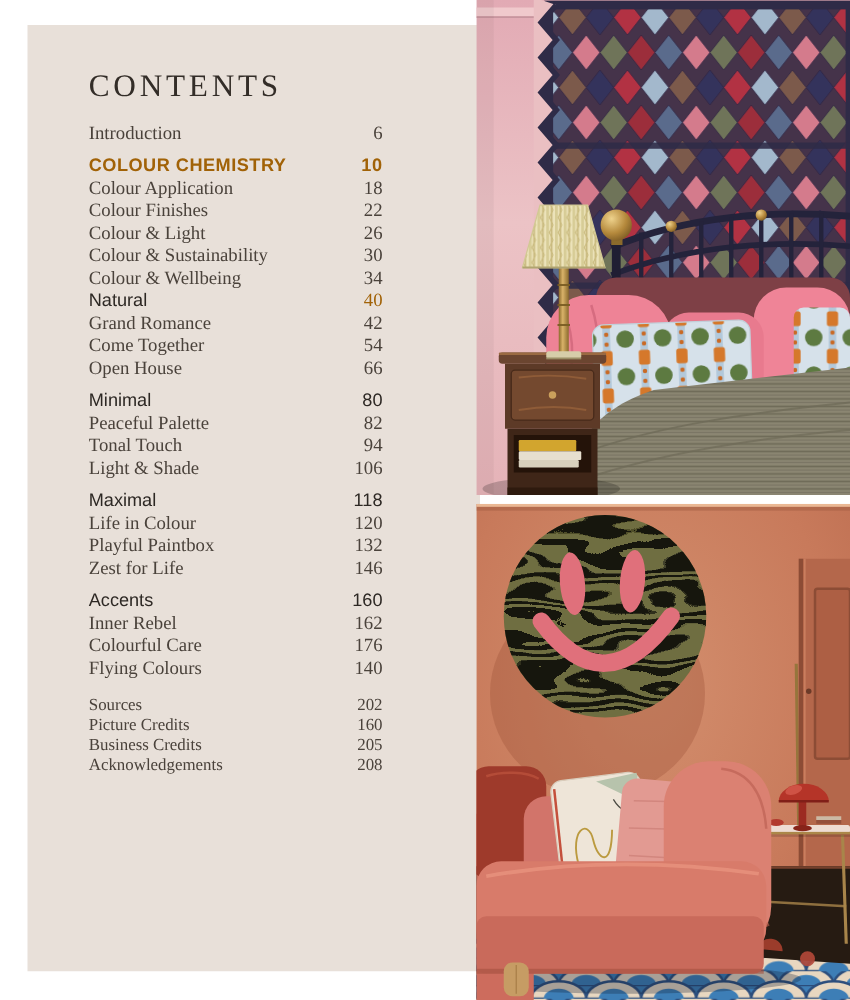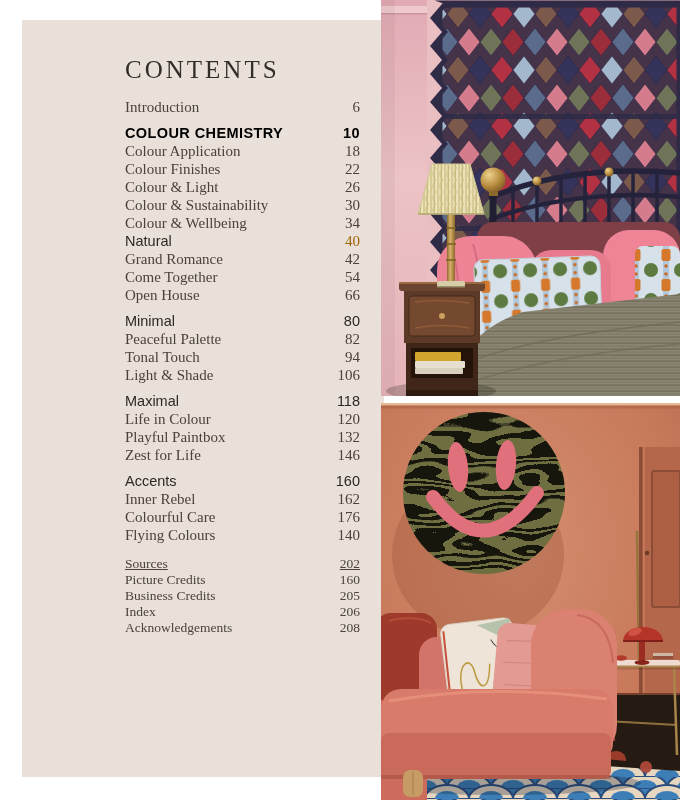--- a/index.html
+++ b/index.html
@@ -1,33 +1,33 @@
 <!DOCTYPE html>
 <html><head>
 <meta charset="utf-8">
 <style>
   html,body{margin:0;padding:0;background:#ffffff;}
   .page{position:relative;width:680px;height:800px;background:#ffffff;overflow:hidden;
         font-family:"Liberation Serif",serif;}
   
   .toc-panel{position:absolute;left:22px;top:20px;width:362px;height:757px;
-             background:#e8e0d9;box-sizing:border-box;padding:36px 46px 0 103px;}
+             background:#e8e0d9;box-sizing:border-box;padding:36px 46px 0 49px;}
   .toc-title{margin:0 0 14px 0;font:400 25px "Liberation Serif",serif;
              letter-spacing:3px;color:#332d28;}
   .toc-list{width:235px;}
   .toc-row{display:flex;justify-content:space-between;align-items:baseline;}
   .row--item{height:18px;font:15px/18px "Liberation Serif",serif;color:#4a423b;gap:25px;}
   .row--header{height:18px;font:700 14.5px/18px "Liberation Sans",sans-serif;
-               letter-spacing:.4px;color:#000000;}
+               letter-spacing:.4px;color:#a16207;}
   .row--sub{height:18px;font:500 14.5px/18px "Liberation Sans",sans-serif;color:#2d2824;}
   .row--sub .toc-page{font-weight:400;}
   .row--numserif .toc-page{font:400 15px/18px "Liberation Serif",serif;color:#a16207;}
   .row--small{height:16px;font:13.5px/16px "Liberation Serif",serif;color:#4a423b;}
   .row--gap{margin-top:8px;}
-  .row--gapL{margin-top:12px;text-decoration:underline;}
+  .row--gapL{margin-top:12px;}
   .toc-page{text-align:right;}
   
   .photo{position:absolute;left:381px;width:299px;margin:0;padding:0;overflow:hidden;}
   .photo-top{top:0;height:396px;}
   .photo-bottom{top:403px;height:397px;}
   .photo svg{display:block;width:100%;height:100%;}
 </style>
 </head>
 <body>
 
@@ -132,24 +132,20 @@
     <span class="toc-label">Sources</span>
     <span class="toc-page">202</span>
   </div>
         <div class="toc-row row--small">
     <span class="toc-label">Picture Credits</span>
     <span class="toc-page">160</span>
   </div>
         <div class="toc-row row--small">
     <span class="toc-label">Business Credits</span>
     <span class="toc-page">205</span>
-  </div>
-        <div class="toc-row row--small">
-    <span class="toc-label">Index</span>
-    <span class="toc-page">206</span>
   </div>
         <div class="toc-row row--small">
     <span class="toc-label">Acknowledgements</span>
     <span class="toc-page">208</span>
   </div>
       </div>
   </aside>
 
   <figure class="photo photo-top">
     <svg viewBox="0 0 299 396">

